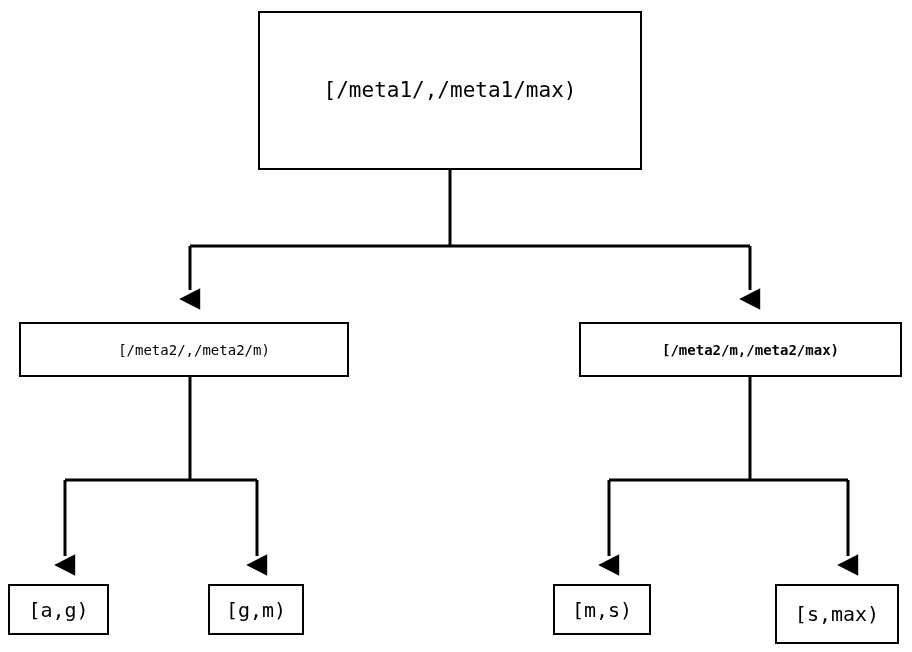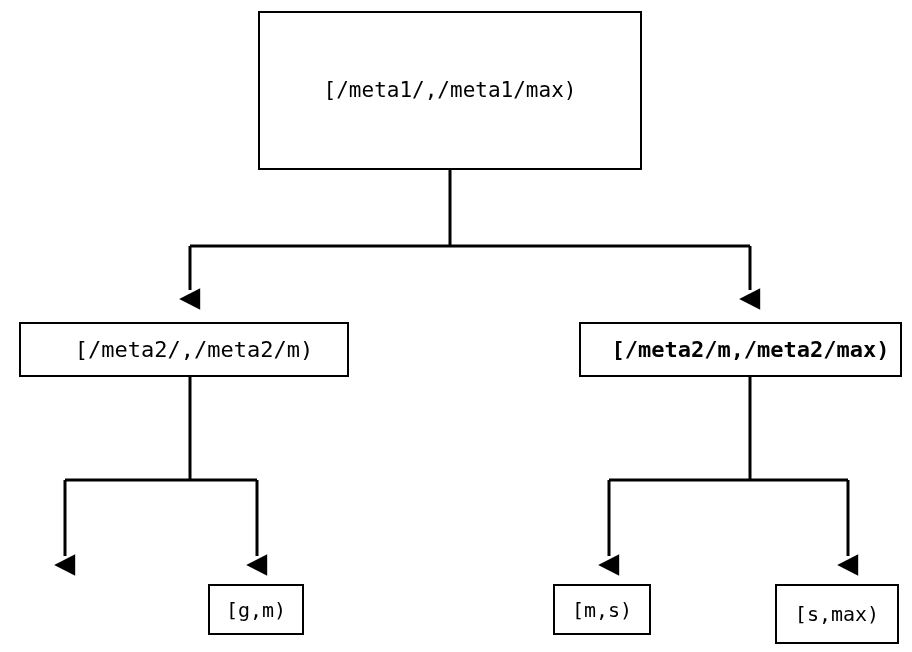--- a/index.html
+++ b/index.html
@@ -57,21 +57,21 @@
     height: 55px;
   }
   #node-mid-right {
     left: 579px;
     top: 322px;
     width: 323px;
     height: 55px;
     font-weight: bold;
   }
   #node-mid-left .node-label,
-  #node-mid-right .node-label { font-size: 22px; margin-left: 20px; }
+  #node-mid-right .node-label { font-size: 14px; margin-left: 20px; }
   
   #node-leaf-ag {
     left: 8px;
     top: 584px;
     width: 101px;
     height: 51px;
   }
   #node-leaf-gm {
     left: 208px;
     top: 584px;
@@ -134,20 +134,23 @@
   </div>
 
   <div class="node-box" id="node-mid-left">
     <span class="node-label">[/meta2/,/meta2/m)</span>
   </div>
 
   <div class="node-box" id="node-mid-right">
     <span class="node-label">[/meta2/m,/meta2/max)</span>
   </div>
 
+  <div class="node-box" id="node-leaf-ag">
+    <span class="node-label">[a,g)</span>
+  </div>
 
   <div class="node-box" id="node-leaf-ms">
     <span class="node-label">[m,s)</span>
   </div>
 
   <div class="node-box" id="node-leaf-gm">
     <span class="node-label">[g,m)</span>
   </div>
 
   <div class="node-box" id="node-leaf-smax">

